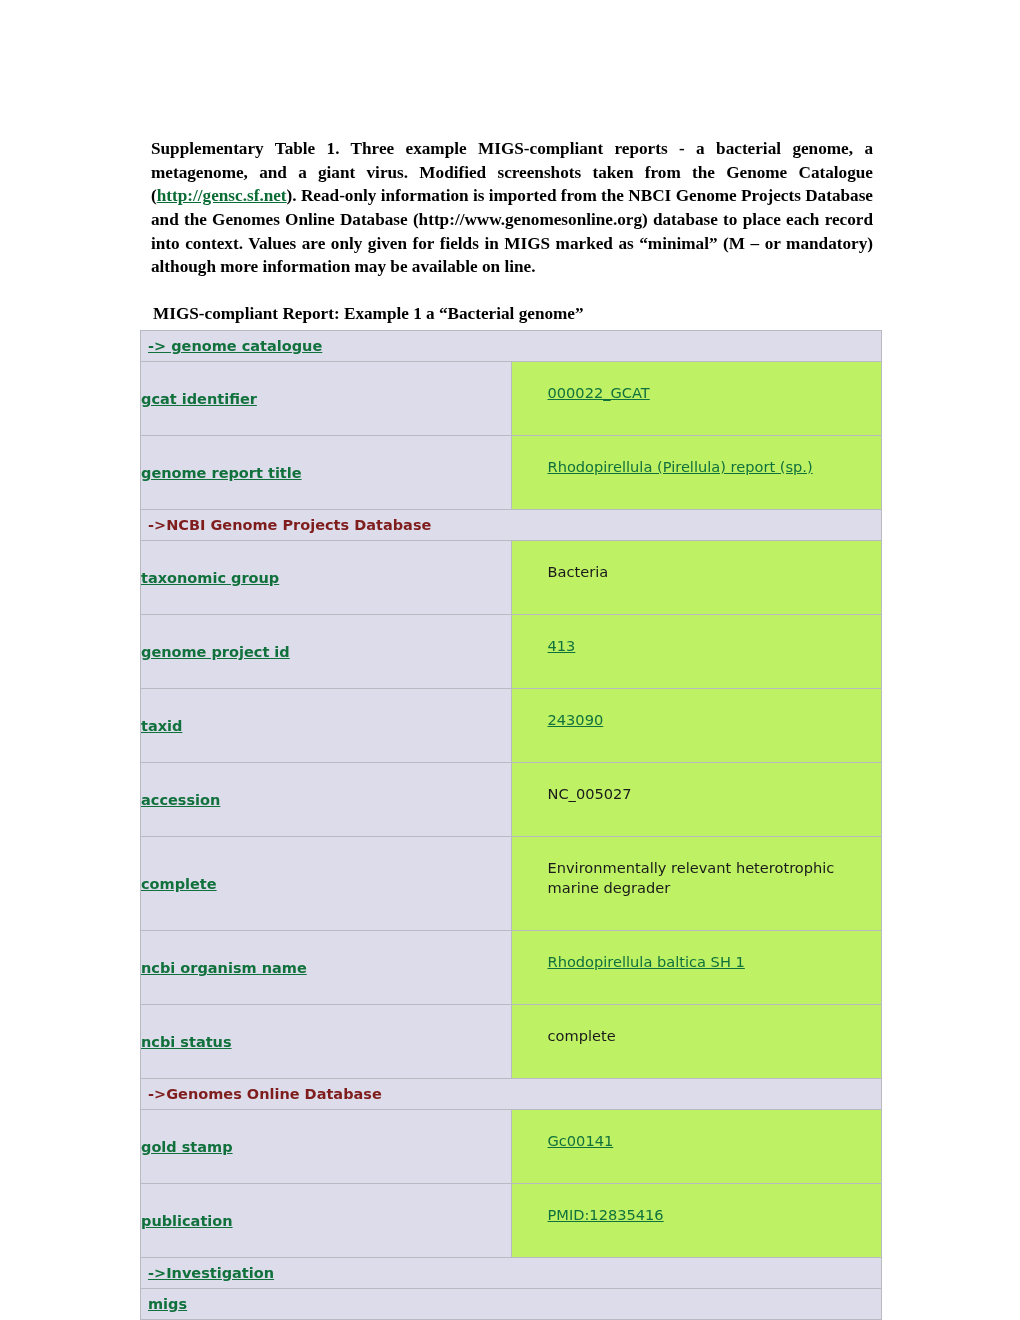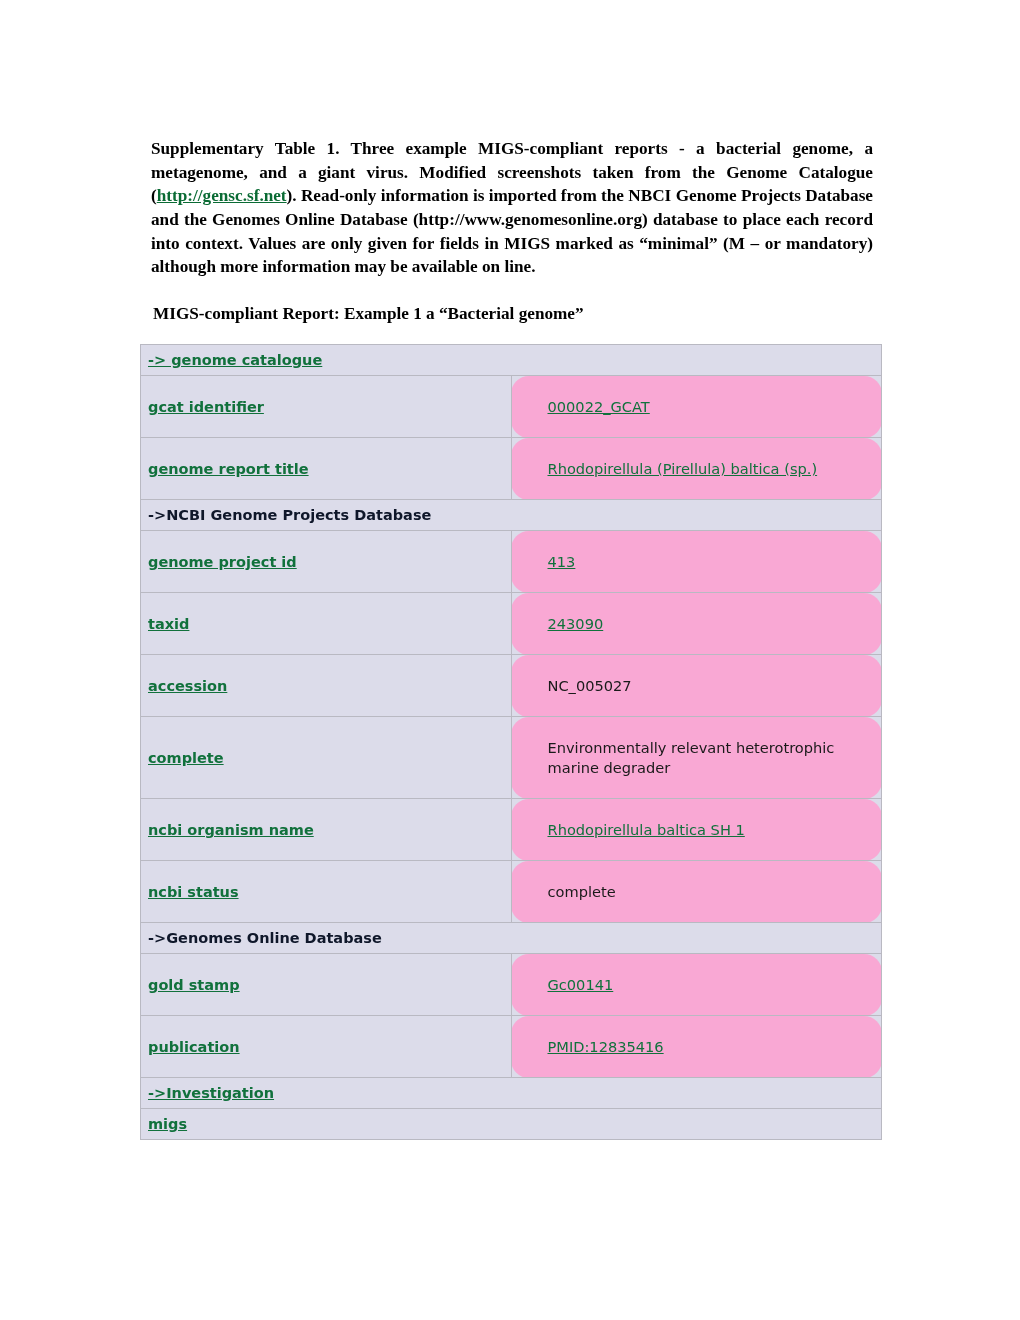--- a/index.html
+++ b/index.html
@@ -55,21 +55,21 @@
     font-weight: bold;
     color: #000000;
     line-height: 20px;
     white-space: nowrap;
   }
 
   
   .report-table {
     position: absolute;
     left: 140px;
-    top: 344px;
+    top: 330px;
     width: 742px;
     border-collapse: collapse;
     table-layout: fixed;
     font-family: "DejaVu Sans", sans-serif;
     border: 1px solid #b9b9c2;
     background: #dcdcea;
   }
   .report-table tr { }
   .report-table td {
     border: 1px solid #b9b9c2;
@@ -80,48 +80,47 @@
   
   tr.section-row td {
     background: #dcdcea;
     height: 30px;
     padding: 0 0 0 7px;
     font-size: 14.5px;
     font-weight: bold;
     line-height: 18px;
   }
   .sec-navy {
-    color: #0f172a;
+    color: #7f1d1d;
     font-family: "DejaVu Sans", sans-serif;
     font-weight: bold;
     font-size: 14.5px;
     text-decoration: none;
     letter-spacing: 0px;
   }
   .sec-green {
     color: #11713c;
     font-family: "DejaVu Sans", sans-serif;
     font-weight: bold;
     font-size: 14.5px;
     text-decoration: underline;
     letter-spacing: 0px;
   }
 
   
   tr.data-row td.label-cell {
     width: 285px;
     background: #dcdcea;
-    padding: 0 0 0 7px;
+    padding: 0 0 0 0;
     height: 61px;
   }
   tr.data-row td.value-cell {
-    background: #f9a8d4;
-    padding: 0 10px 0 36px;
+    background: #bef264;
+    padding: 0 10px 12px 36px;
     height: 61px;
-    border-radius: 18px;
   }
   tr.data-row.tall td.label-cell,
   tr.data-row.tall td.value-cell {
     height: 81px;
   }
 
   .field-label {
     color: #11713c;
     font-family: "DejaVu Sans", sans-serif;
     font-weight: bold;
@@ -162,24 +161,30 @@
     <tbody>
         <tr class="section-row">
           <td colspan="2"><span class="sec-green">-&gt; genome catalogue</span></td>
         </tr>
         <tr class="data-row">
           <td class="label-cell"><span class="field-label">gcat identifier</span></td>
           <td class="value-cell"><span class="value-link">000022_GCAT</span></td>
         </tr>
         <tr class="data-row">
           <td class="label-cell"><span class="field-label">genome report title</span></td>
-          <td class="value-cell"><span class="value-link">Rhodopirellula (Pirellula) baltica (sp.)</span></td>
+          <td class="value-cell"><span class="value-link">Rhodopirellula (Pirellula) report (sp.)</span></td>
         </tr>
         <tr class="section-row">
           <td colspan="2"><span class="sec-navy">-&gt;NCBI Genome Projects Database</span></td>
+        </tr>
+        <tr class="data-row">
+          <td class="label-cell"><span class="field-label">taxonomic group</span></td>
+          <td class="value-cell">
+            <span class="value-text">Bacteria</span>
+          </td>
         </tr>
         <tr class="data-row">
           <td class="label-cell"><span class="field-label">genome project id</span></td>
           <td class="value-cell"><span class="value-link">413</span></td>
         </tr>
         <tr class="data-row">
           <td class="label-cell"><span class="field-label">taxid</span></td>
           <td class="value-cell"><span class="value-link">243090</span></td>
         </tr>
         <tr class="data-row">

